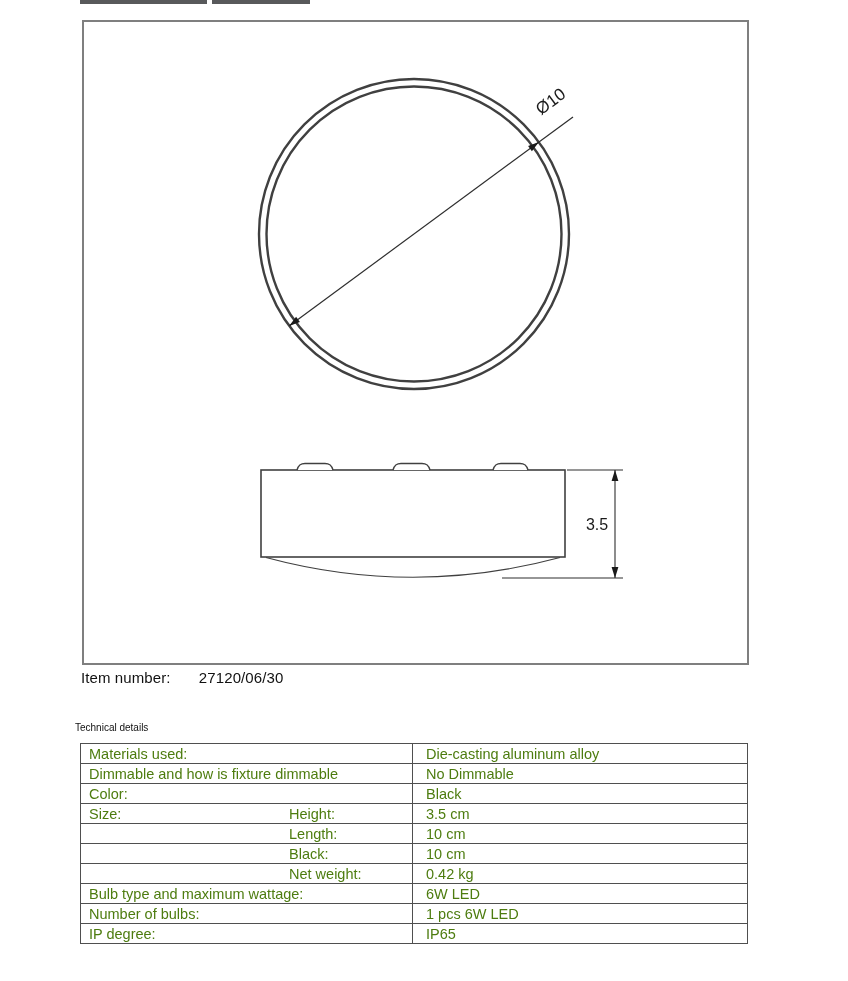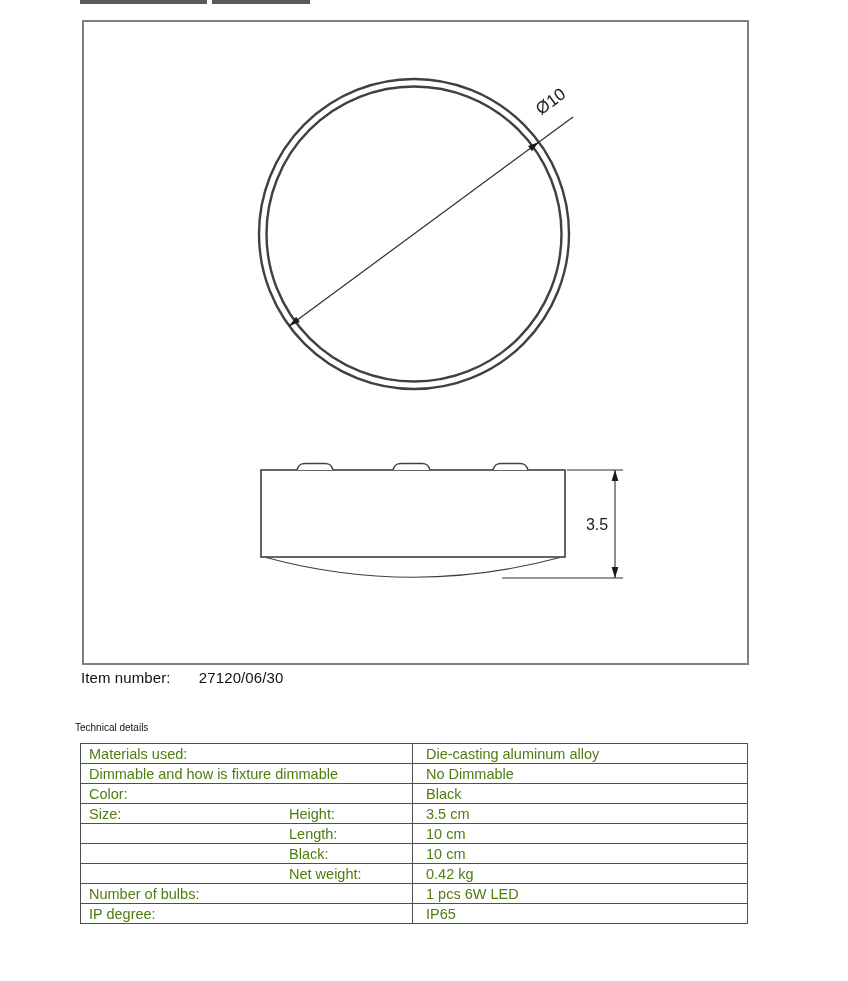--- a/index.html
+++ b/index.html
@@ -174,20 +174,27 @@
     </tr>
         <tr>
       <td class="label-cell">
         <span class="row-label"></span>
         <span class="row-sub">Net weight:</span>
       </td>
       <td class="value-cell">0.42 kg</td>
     </tr>
         <tr>
       <td class="label-cell">
+        <span class="row-label">Bulb type and maximum wattage:</span>
+        <span class="row-sub"></span>
+      </td>
+      <td class="value-cell">6W LED</td>
+    </tr>
+        <tr>
+      <td class="label-cell">
         <span class="row-label">Number of bulbs:</span>
         <span class="row-sub"></span>
       </td>
       <td class="value-cell">1 pcs 6W LED</td>
     </tr>
         <tr>
       <td class="label-cell">
         <span class="row-label">IP degree:</span>
         <span class="row-sub"></span>
       </td>

